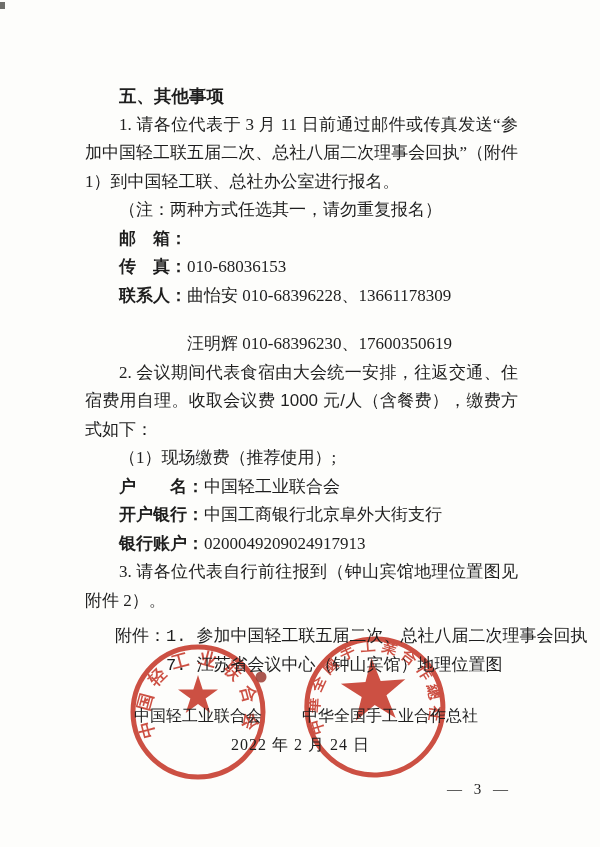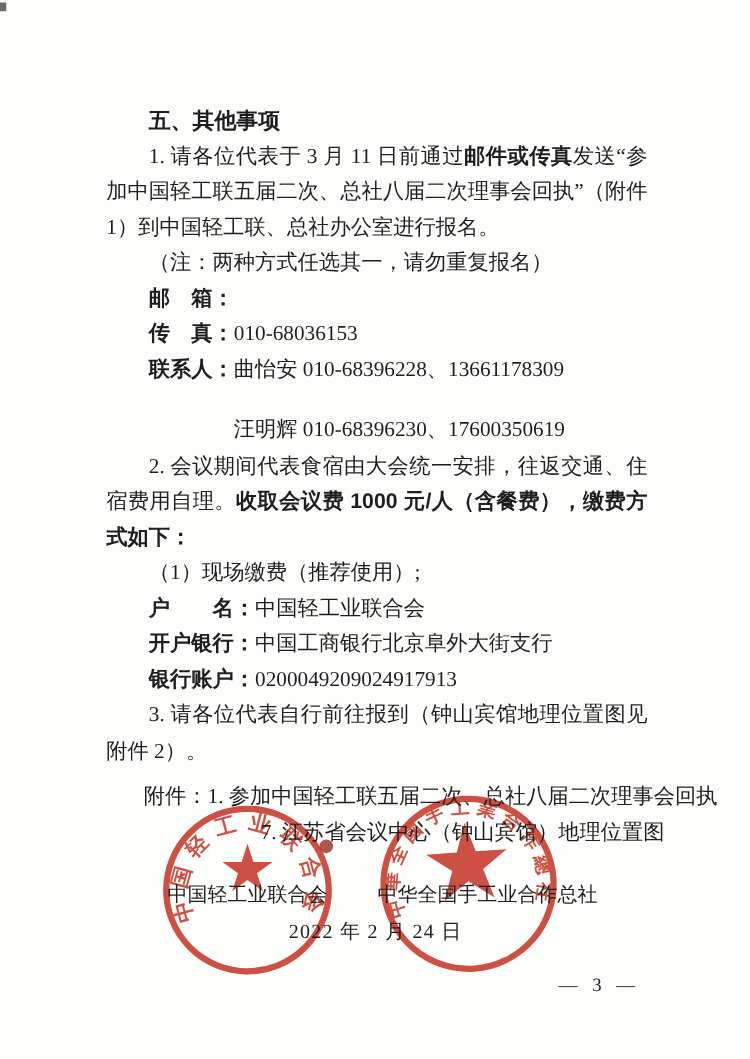--- a/index.html
+++ b/index.html
@@ -26,30 +26,30 @@
     z-index:2;
   }
   .para{margin:0;}
   .indent{text-indent:34px;}
   .heading{
     font-family:"Liberation Sans","DejaVu Sans",sans-serif;
     font-weight:bold;font-size:17.5px;margin:0;text-indent:34px;text-align:left;
   }
   .bold-hei{
     font-family:"Liberation Sans","DejaVu Sans",sans-serif;
-    font-weight:bold;
+    font-weight:normal;
   }
   .kv{display:flex;padding-left:34px;margin:0;text-align:left;}
   .kv-label{
     font-family:"Liberation Sans","DejaVu Sans",sans-serif;
     font-weight:bold;white-space:pre;flex:0 0 auto;
   }
   .kv-value{white-space:nowrap;}
   .kv-col{display:flex;flex-direction:column;gap:20px;}
-  .attachments{display:flex;padding-left:30px;margin:8px 0 0 0;text-align:center;}
+  .attachments{display:flex;padding-left:30px;margin:8px 0 0 0;text-align:left;font-family:Liberation Mono, monospace;}
   .att-label{white-space:pre;flex:0 0 auto;}
   .att-items{display:flex;flex-direction:column;white-space:nowrap;}
   
   .seal{position:absolute;z-index:1;opacity:.88;mix-blend-mode:multiply;}
   .seal-left{left:128px;top:639px;}
   .seal-right{left:300px;top:636px;transform:rotate(-4deg);}
   .seal text{
     font-family:"Liberation Serif","DejaVu Serif",serif;
     font-weight:bold;fill:var(--seal-color);
   }

